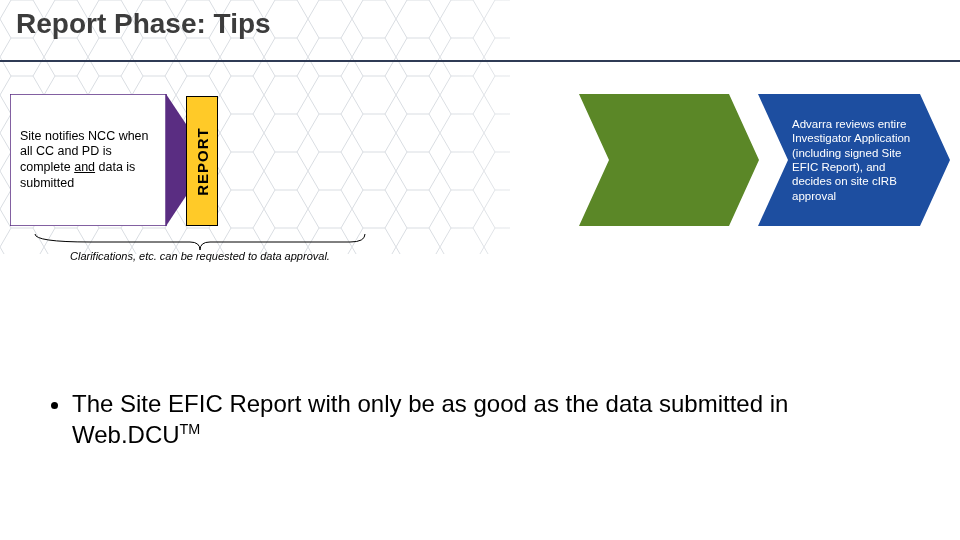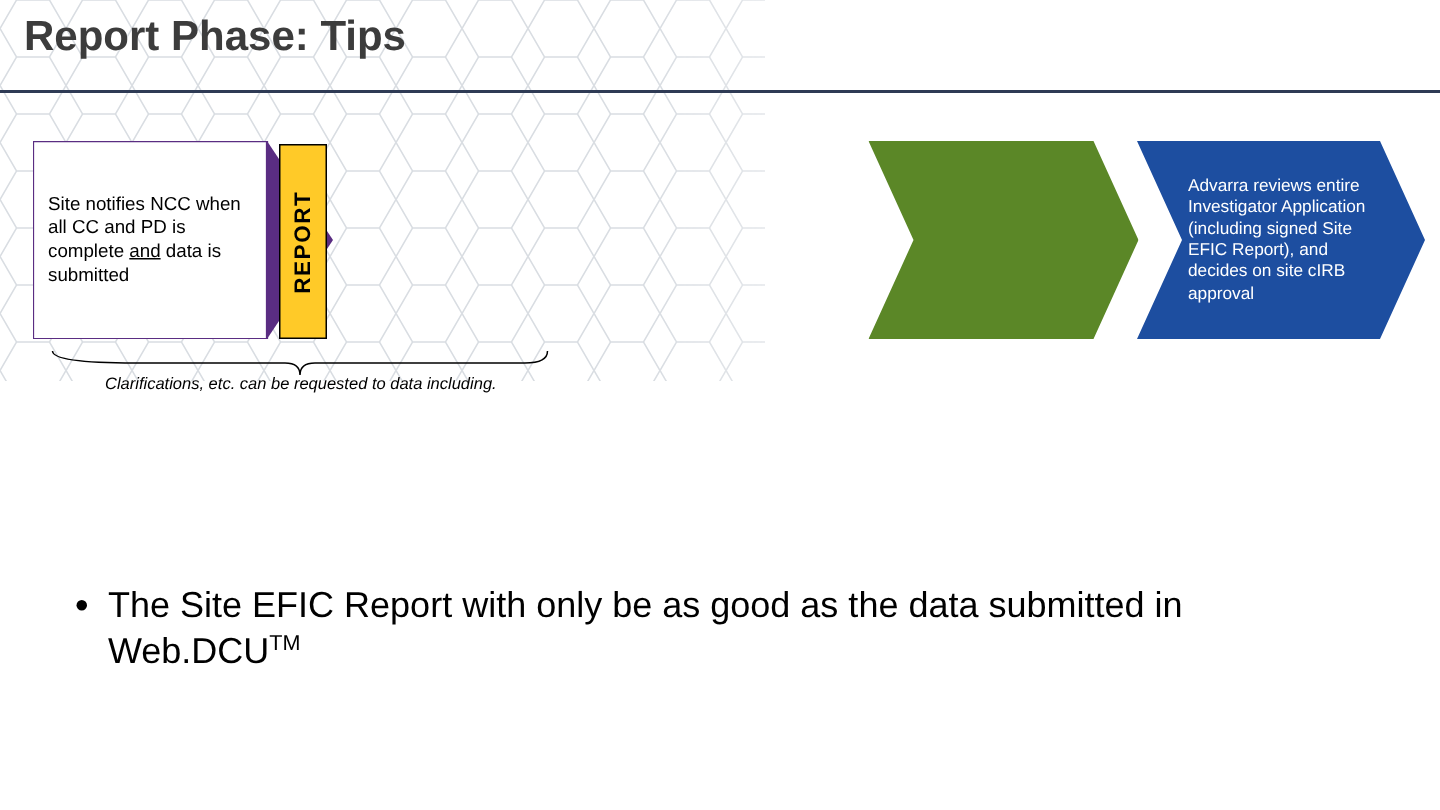--- a/index.html
+++ b/index.html
@@ -38,21 +38,21 @@
       </mask>
   </defs>
   <rect x="-10" y="-6" width="520" height="260" fill="url(#hex)" mask="url(#fm)"></rect>
 </svg>
 
 <div class="title">Report Phase: Tips</div>
 <div class="rule"></div>
 
 <div class="flow">
 
-  <div class="chev" style="left:22px;width:200px">
+  <div class="chev" style="left:10px;width:200px">
     <svg class="shape" viewBox="0 0 200 132" preserveAspectRatio="none">
       <polygon points="0,0 156,0 156,132 0,132" fill="#ffffff" stroke="#5a2d82" stroke-width="1.5"></polygon>
       <polygon points="156,0 200,66 156,132" fill="#5a2d82"></polygon>
     </svg>
     <div class="txt" style="right:50px">
       <span><span>Site notifies NCC when all CC and PD is complete </span><span class="under">and</span><span> data is submitted</span></span>
     </div>
   </div>
 
 
@@ -72,19 +72,19 @@
 
 </div>
 
 <div class="report-tab">
   <span>REPORT</span>
 </div>
 
 <svg class="clar-brace" viewBox="0 0 340 20">
   <path d="M5 2 Q5 10 60 10 L160 10 Q170 10 170 18 Q170 10 180 10 L320 10 Q335 10 335 2" fill="none" stroke="#000" stroke-width="1"></path>
 </svg>
-<div class="clar-text">Clarifications, etc. can be requested to data including.</div>
+<div class="clar-text">Clarifications, etc. can be requested to data approval.</div>
 
 <div class="bullet">
   <ul>
       <li><span>The Site EFIC Report with only be as good as the data submitted in Web.DCU</span><sup>TM</sup></li>
     </ul>
 </div>
 
 </body></html>

